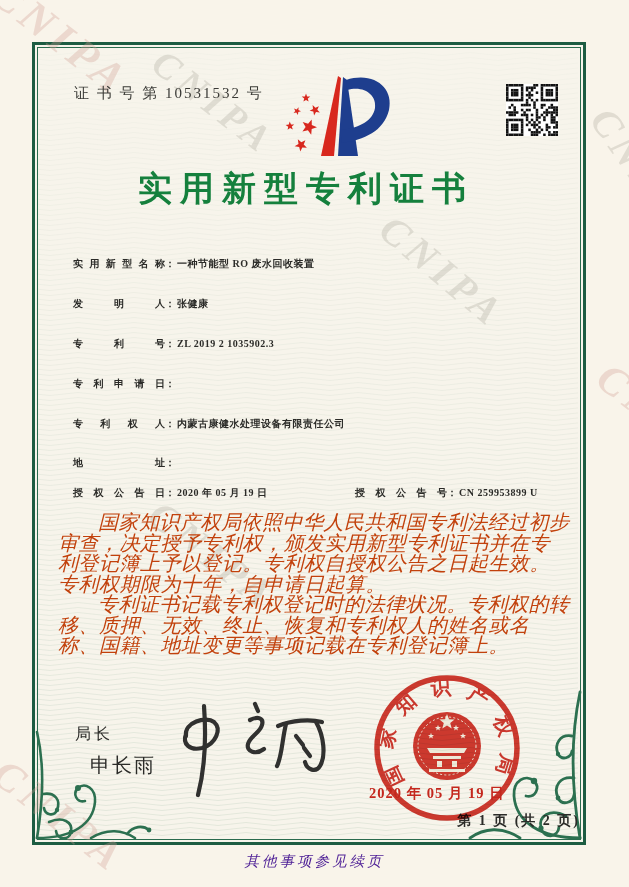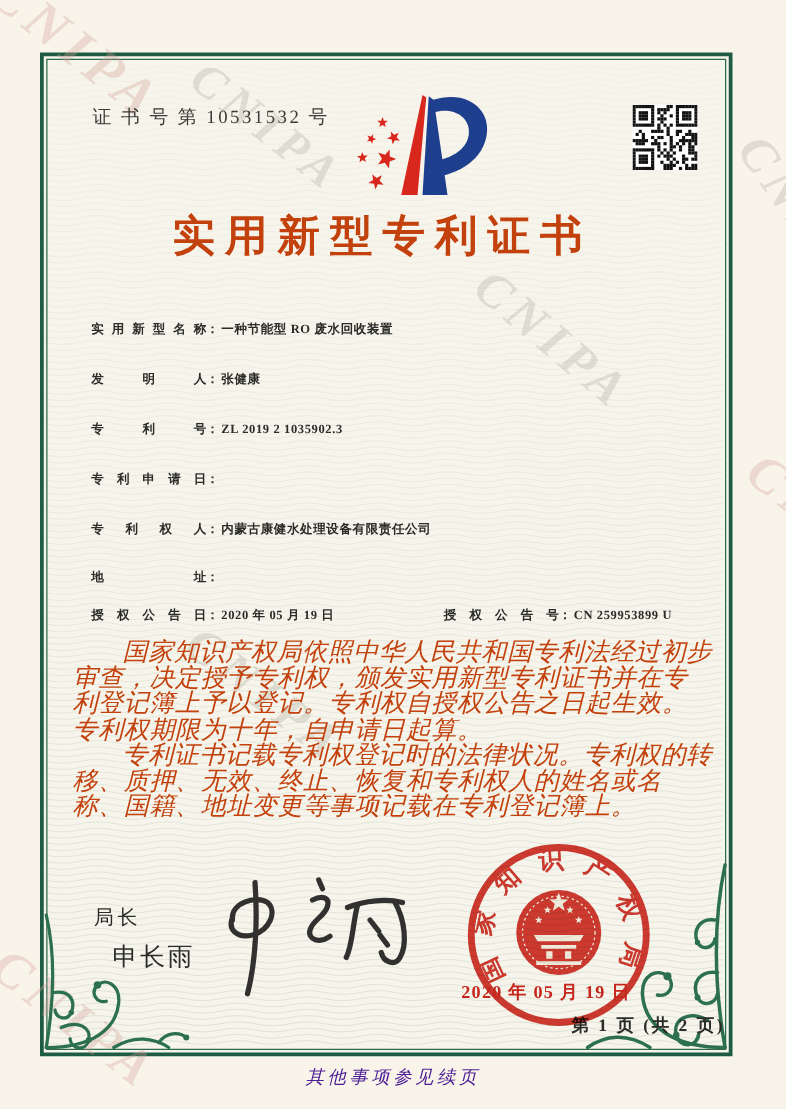--- a/index.html
+++ b/index.html
@@ -25,21 +25,21 @@
     pointer-events:none;white-space:nowrap;
   }
   .wm.gray{color:rgba(170,166,152,0.30);}
   .wm.pink{color:rgba(210,160,148,0.33);}
   
   .cert-no{position:absolute;left:74px;top:84px;z-index:3;font-size:15px;letter-spacing:2px;color:#3a3a36;}
   .logo{position:absolute;left:276px;top:68px;z-index:3;}
   .qr{position:absolute;left:506px;top:84px;z-index:3;}
   .title{
     position:absolute;left:32px;top:166px;width:548px;z-index:3;margin:0;
-    text-align:center;font-size:34px;font-weight:bold;letter-spacing:8px;color:#c2410c;
+    text-align:center;font-size:34px;font-weight:bold;letter-spacing:8px;color:#15803d;
   }
   
   .fields{position:absolute;left:73px;top:253px;width:500px;z-index:3;font-size:10px;font-weight:bold;}
   .frow{display:flex;line-height:22px;margin-bottom:18px;align-items:flex-start;}
   .flabel{display:inline-block;width:92px;text-align:justify;text-align-last:justify;flex:none;}
   .fcolon{flex:none;margin-right:2px;}
   .fvalue{flex:1;letter-spacing:0.5px;}
   .frow.addr{line-height:20px;margin-bottom:9px;}
   .frow.two .fvalue1{flex:none;width:168px;letter-spacing:0.5px;}
   .frow.two .flabel2{display:inline-block;width:92px;text-align:justify;text-align-last:justify;flex:none;margin-left:10px;}

